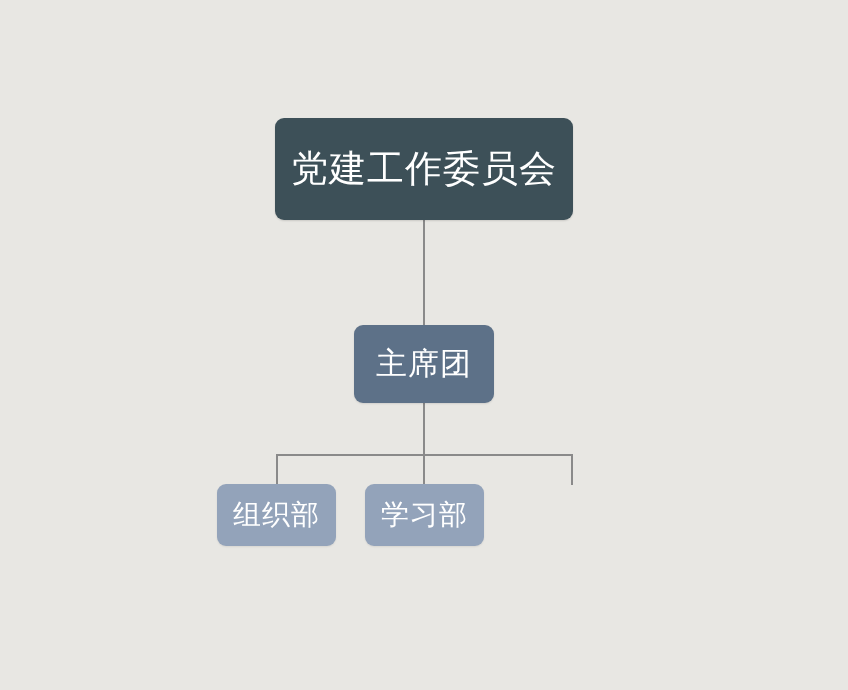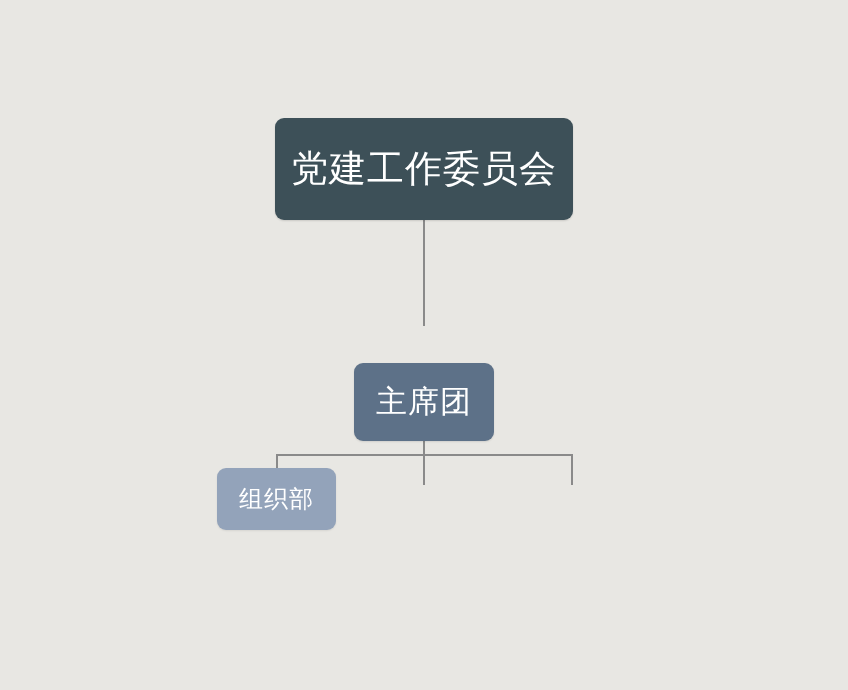--- a/index.html
+++ b/index.html
@@ -63,29 +63,28 @@
   }
 
   .node-presidium {
     left: 354px;
     top: 325px;
     width: 140px;
     height: 78px;
     background: #5d7188;
     font-size: 31px;
     box-shadow: 0 1px 2px rgba(0,0,0,0.10);
-    margin-top: 38px;
   }
 
   .node-leaf {
-    top: 468px;
+    top: 484px;
     width: 119px;
     height: 62px;
     background: #93a3ba;
-    font-size: 24px;
+    font-size: 28px;
     box-shadow: 0 1px 2px rgba(0,0,0,0.08);
   }
   .leaf-0 { left: 217px; }
   .leaf-1 { left: 365px; }
   .leaf-2 { left: 513px; }
 </style>
 </head>
 <body>
 
 <div id="org-chart">
@@ -105,15 +104,18 @@
   </div>
 
   <div class="node node-presidium">
     <span>主席团</span>
   </div>
 
   <div class="node node-leaf leaf-0">
     <span>组织部</span>
   </div>
 
+  <div class="node node-leaf leaf-1">
+    <span>学习部</span>
+  </div>
 
 
 </div>
 
 </body></html>

